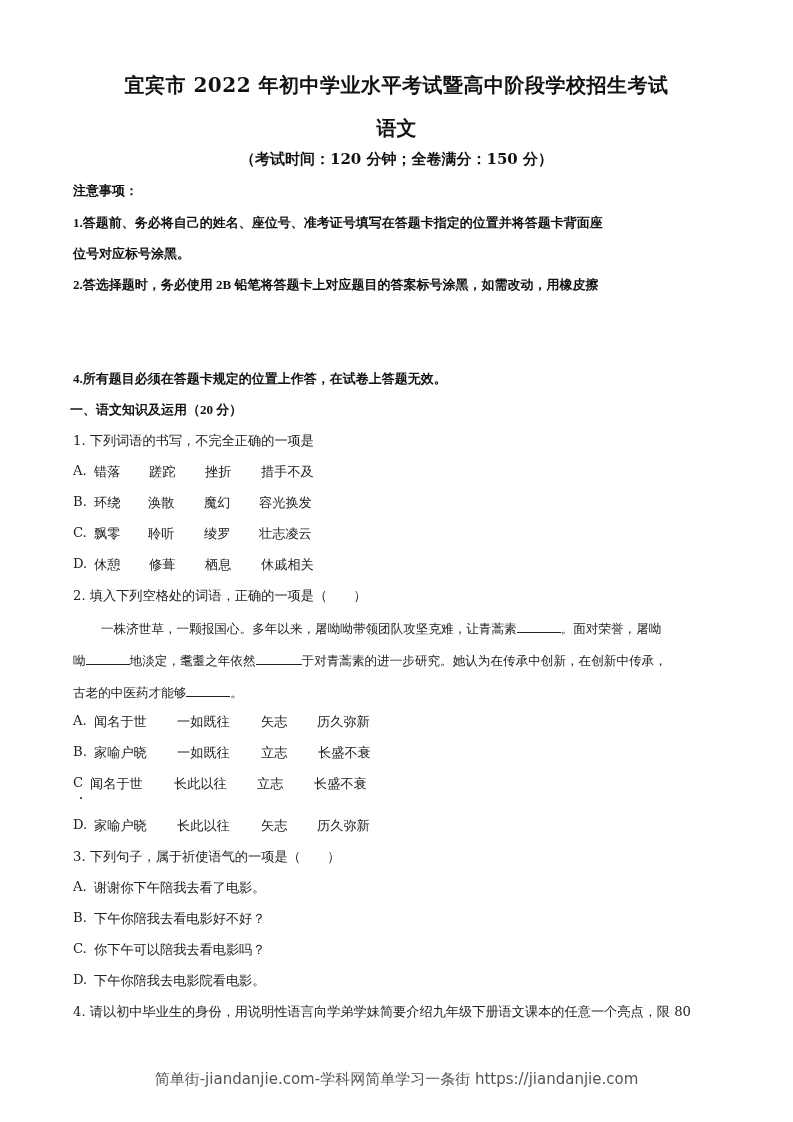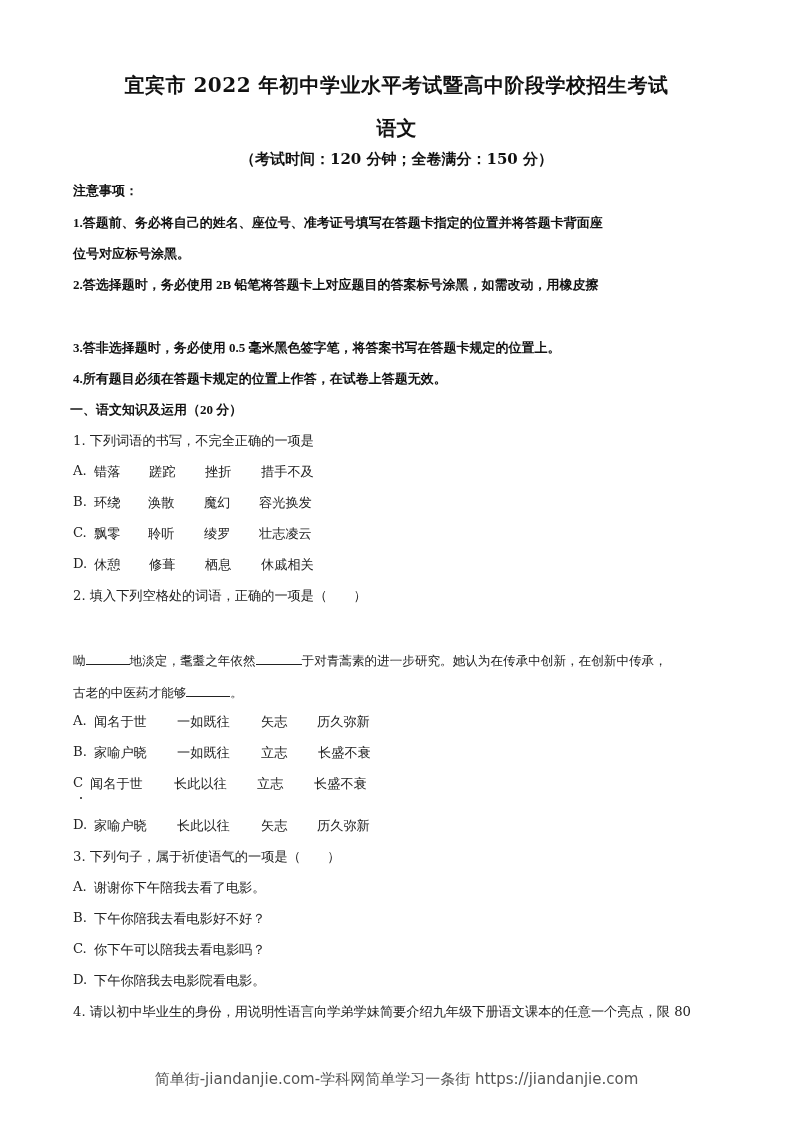--- a/index.html
+++ b/index.html
@@ -24,21 +24,20 @@
 <div class="page">
 
   <div class="title main-title">宜宾市 2022 年初中学业水平考试暨高中阶段学校招生考试</div>
   <div class="title sub-title">语文</div>
   <div class="title info-line">（考试时间：120 分钟；全卷满分：150 分）</div>
 
   <div class="line bold-line" style="top:182px;">注意事项：</div>
   <div class="line bold-line" style="top:214px;">1.答题前、务必将自己的姓名、座位号、准考证号填写在答题卡指定的位置并将答题卡背面座</div>
   <div class="line bold-line" style="top:245px;">位号对应标号涂黑。</div>
   <div class="line bold-line" style="top:276px;">2.答选择题时，务必使用 2B 铅笔将答题卡上对应题目的答案标号涂黑，如需改动，用橡皮擦</div>
-  <div class="line bold-line" style="top:339px;">3.答非选择题时，务必使用 0.5 毫米黑色签字笔，将答案书写在答题卡规定的位置上。</div>
   <div class="line bold-line" style="top:370px;">4.所有题目必须在答题卡规定的位置上作答，在试卷上答题无效。</div>
 
   <div class="line bold-line" style="top:401px; left:70px;">一、语文知识及运用（20 分）</div>
 
   <div class="line norm-line" style="top:432px;">1. 下列词语的书写，不完全正确的一项是</div>
 
   <div>
     <span class="opt" style="left:73px; top:463px;">A.</span>
     <span class="opt" style="left:94px; top:463px;">错落</span>
     <span class="opt" style="left:149px; top:463px;">蹉跎</span>
@@ -62,20 +61,23 @@
   <div>
     <span class="opt" style="left:73px; top:556px;">D.</span>
     <span class="opt" style="left:94px; top:556px;">休憩</span>
     <span class="opt" style="left:149px; top:556px;">修葺</span>
     <span class="opt" style="left:205px; top:556px;">栖息</span>
     <span class="opt" style="left:261px; top:556px;">休戚相关</span>
   </div>
 
   <div class="line norm-line" style="top:587px;">2. 填入下列空格处的词语，正确的一项是（　　）</div>
 
+  <div class="passage" style="top:619px; left:101px;">
+    <span>一株济世草，一颗报国心。多年以来，屠呦呦带领团队攻坚克难，让青蒿素</span><span class="blank" style="width:44px;"></span><span>。面对荣誉，屠呦</span>
+  </div>
   <div class="passage" style="top:651px;">
     <span>呦</span><span class="blank" style="width:44px;"></span><span>地淡定，耄耋之年依然</span><span class="blank" style="width:46px;"></span><span>于对青蒿素的进一步研究。她认为在传承中创新，在创新中传承，</span>
   </div>
   <div class="passage" style="top:683px;">
     <span>古老的中医药才能够</span><span class="blank" style="width:44px;"></span><span>。</span>
   </div>
 
   <div>
     <span class="opt" style="left:73px; top:713px;">A.</span>
     <span class="opt" style="left:94px; top:713px;">闻名于世</span>

